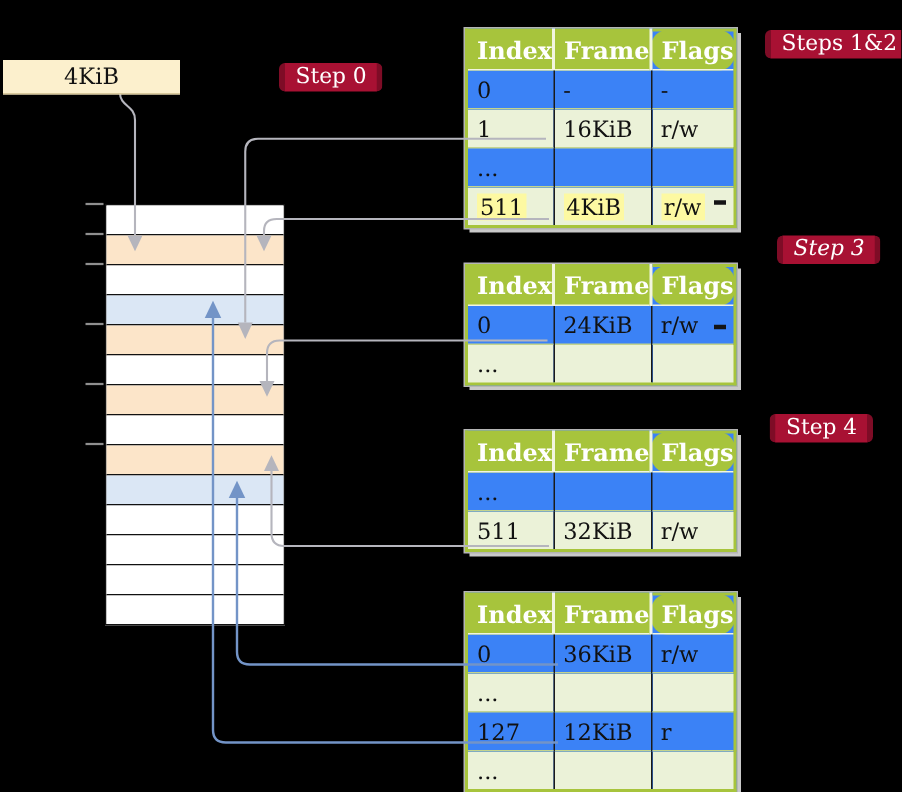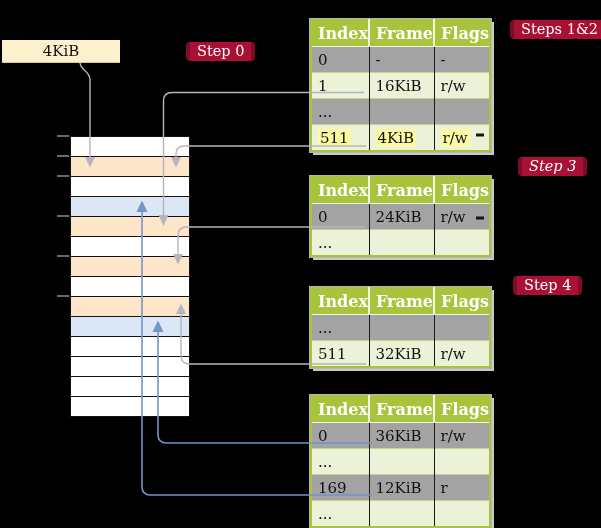--- a/index.html
+++ b/index.html
@@ -29,35 +29,35 @@
     position:absolute;left:70px;top:136px;width:118px;z-index:1;
     border:1px solid #111;background:#fff;
   }
   .mem-row{height:19px;border-bottom:1px solid #111;box-sizing:content-box;}
   .mem-row:last-child{border-bottom:none;}
   .mem-plain{background:#ffffff;}
   .mem-orange{background:#fce5c9;}
   .mem-blue{background:#dbe7f5;}
   
   table.pt{
-    position:absolute;left:310px;z-index:2;border-collapse:collapse;background:#a3a3a3;
+    position:absolute;left:310px;z-index:2;border-collapse:collapse;background:#3b82f6;
     border:2px solid #a7c43c;
     box-shadow:0 0 0 1px #b5b5b5, 3px 3px 0 0 #c9c9c9;
     table-layout:fixed;
   }
   #pt1{top:19px;} #pt2{top:176px;} #pt3{top:287px;} #pt4{top:395px;}
   table.pt col.c-index{width:56px;}
   table.pt col.c-frame{width:60px;}
   table.pt col.c-flags{width:49px;}
   table.pt th{
     background:#a7c43c;color:#fff;font-weight:bold;font-size:16px;
     height:25px;text-align:left;padding:0 0 0 6px;
     border-right:2px solid #f2f5e0;border-bottom:1px solid #f2f5e0;
   }
-  table.pt th:last-child{border-right:none;}
+  table.pt th:last-child{border-right:none;border-radius:11px;}
   table.pt td{
     font-size:15px;height:25px;padding:0 0 0 6px;color:#111;
     border-right:1px solid #1a1a1a;border-top:1px solid #c3d48e;
     overflow:hidden;white-space:nowrap;
   }
   table.pt td:last-child{border-right:none;}
   table.pt tr.shaded td{background:#ebf2d8;}
   .hl{background:#fdf9a2;padding:0 2px;}
   
   #overlay{position:absolute;left:0;top:0;z-index:3;pointer-events:none;}
@@ -199,21 +199,21 @@
           <td>0</td>
           <td>36KiB</td>
           <td>r/w</td>
         </tr>
         <tr class="shaded">
           <td>...</td>
           <td></td>
           <td></td>
         </tr>
         <tr>
-          <td>169</td>
+          <td>127</td>
           <td>12KiB</td>
           <td>r</td>
         </tr>
         <tr class="shaded">
           <td>...</td>
           <td></td>
           <td></td>
         </tr>
       </tbody>
     </table>

